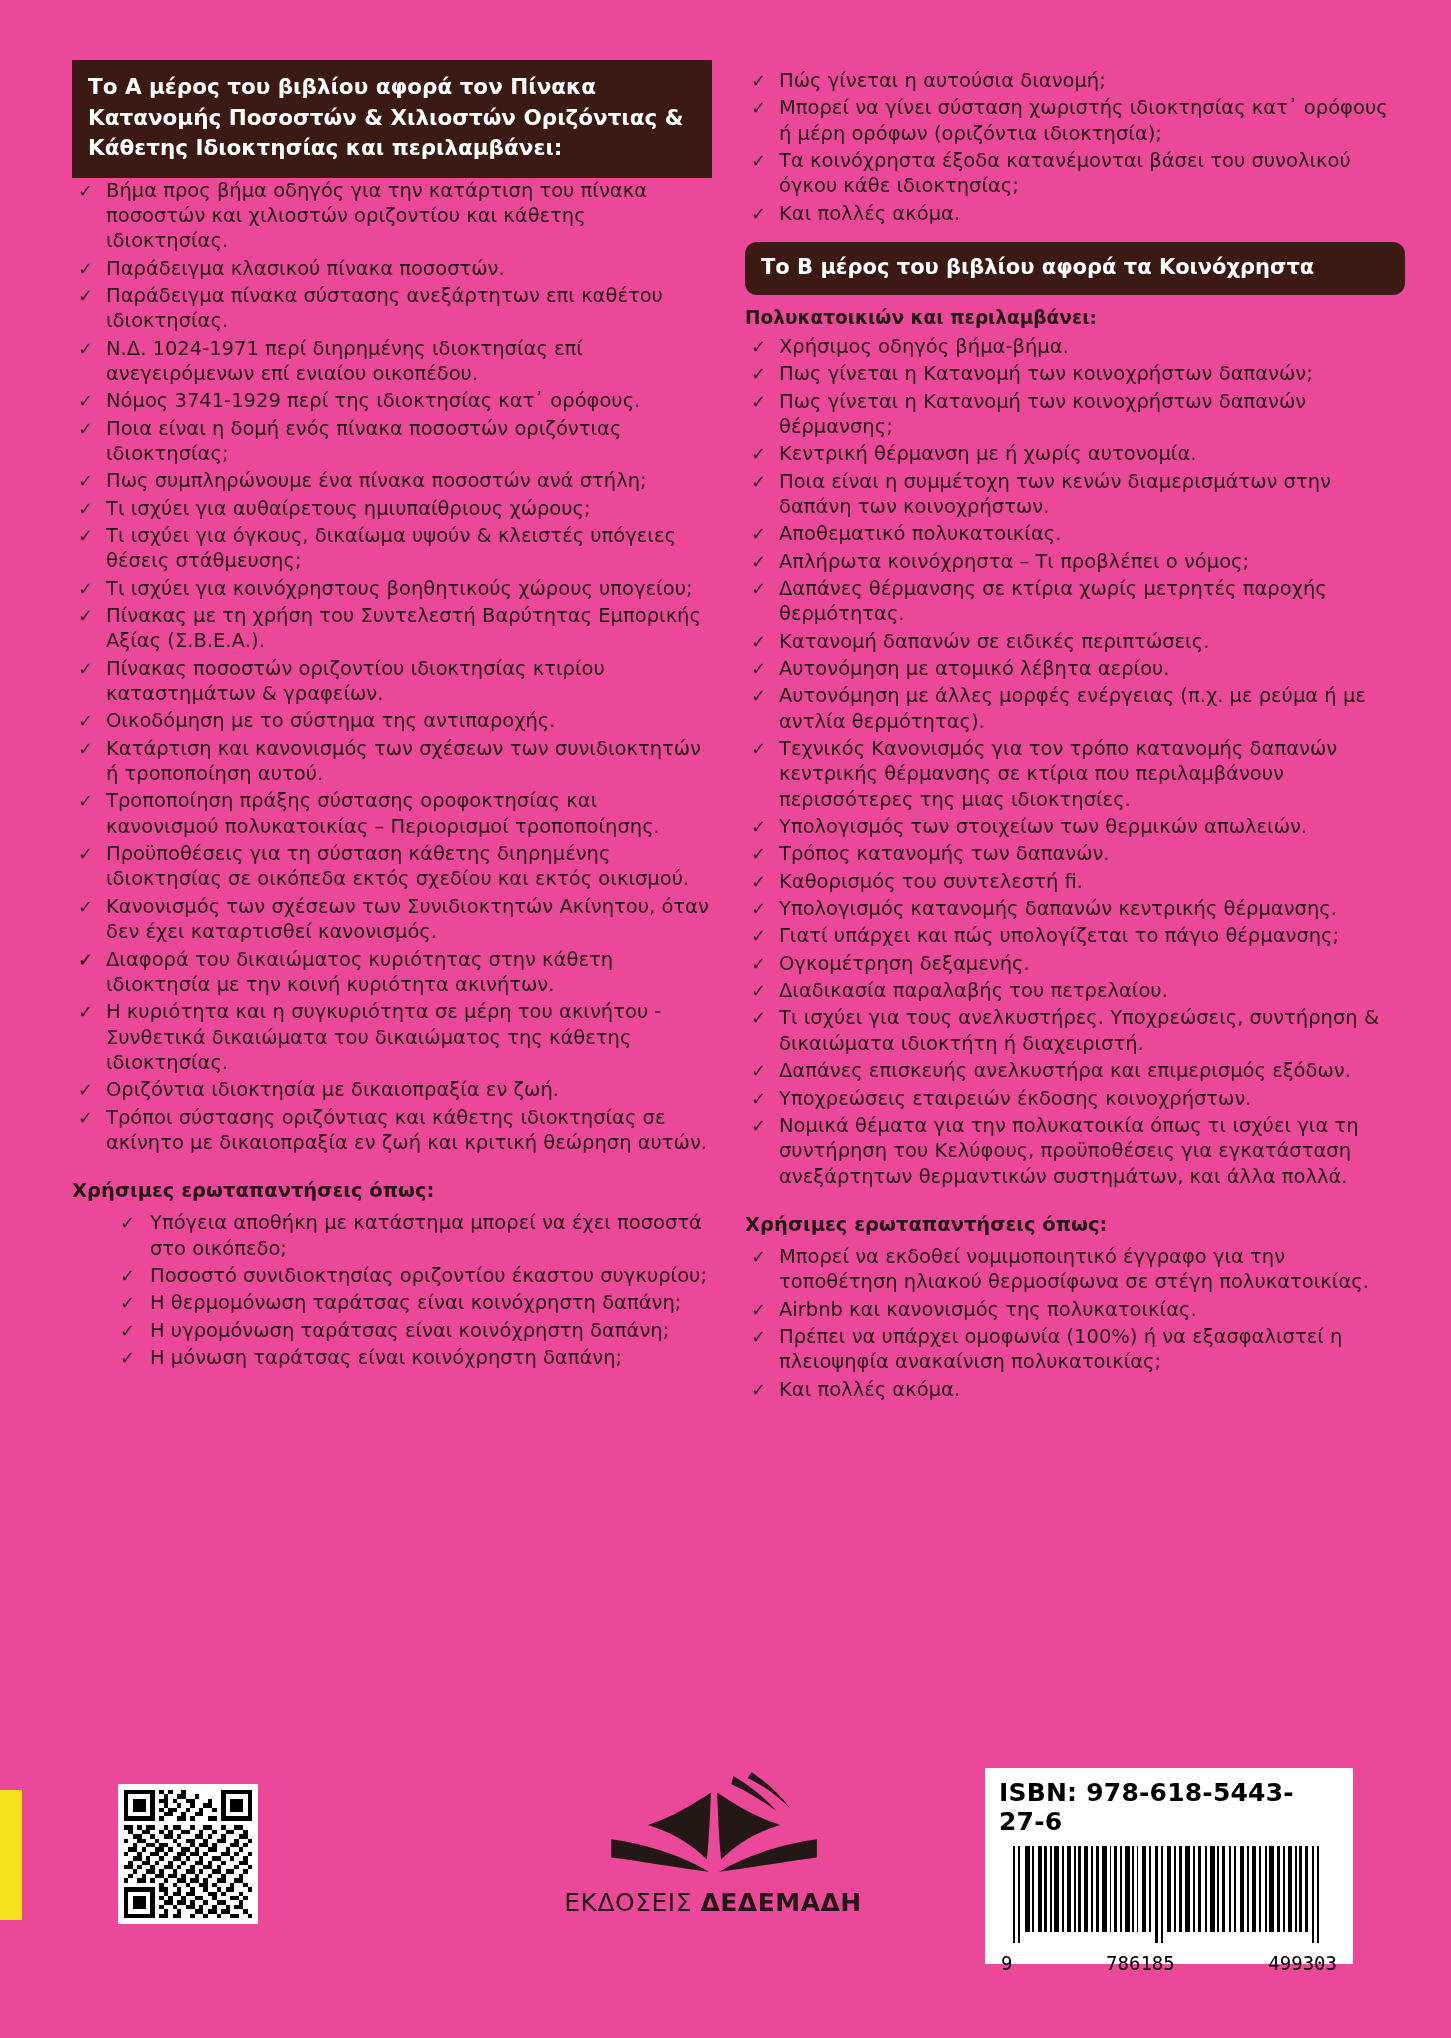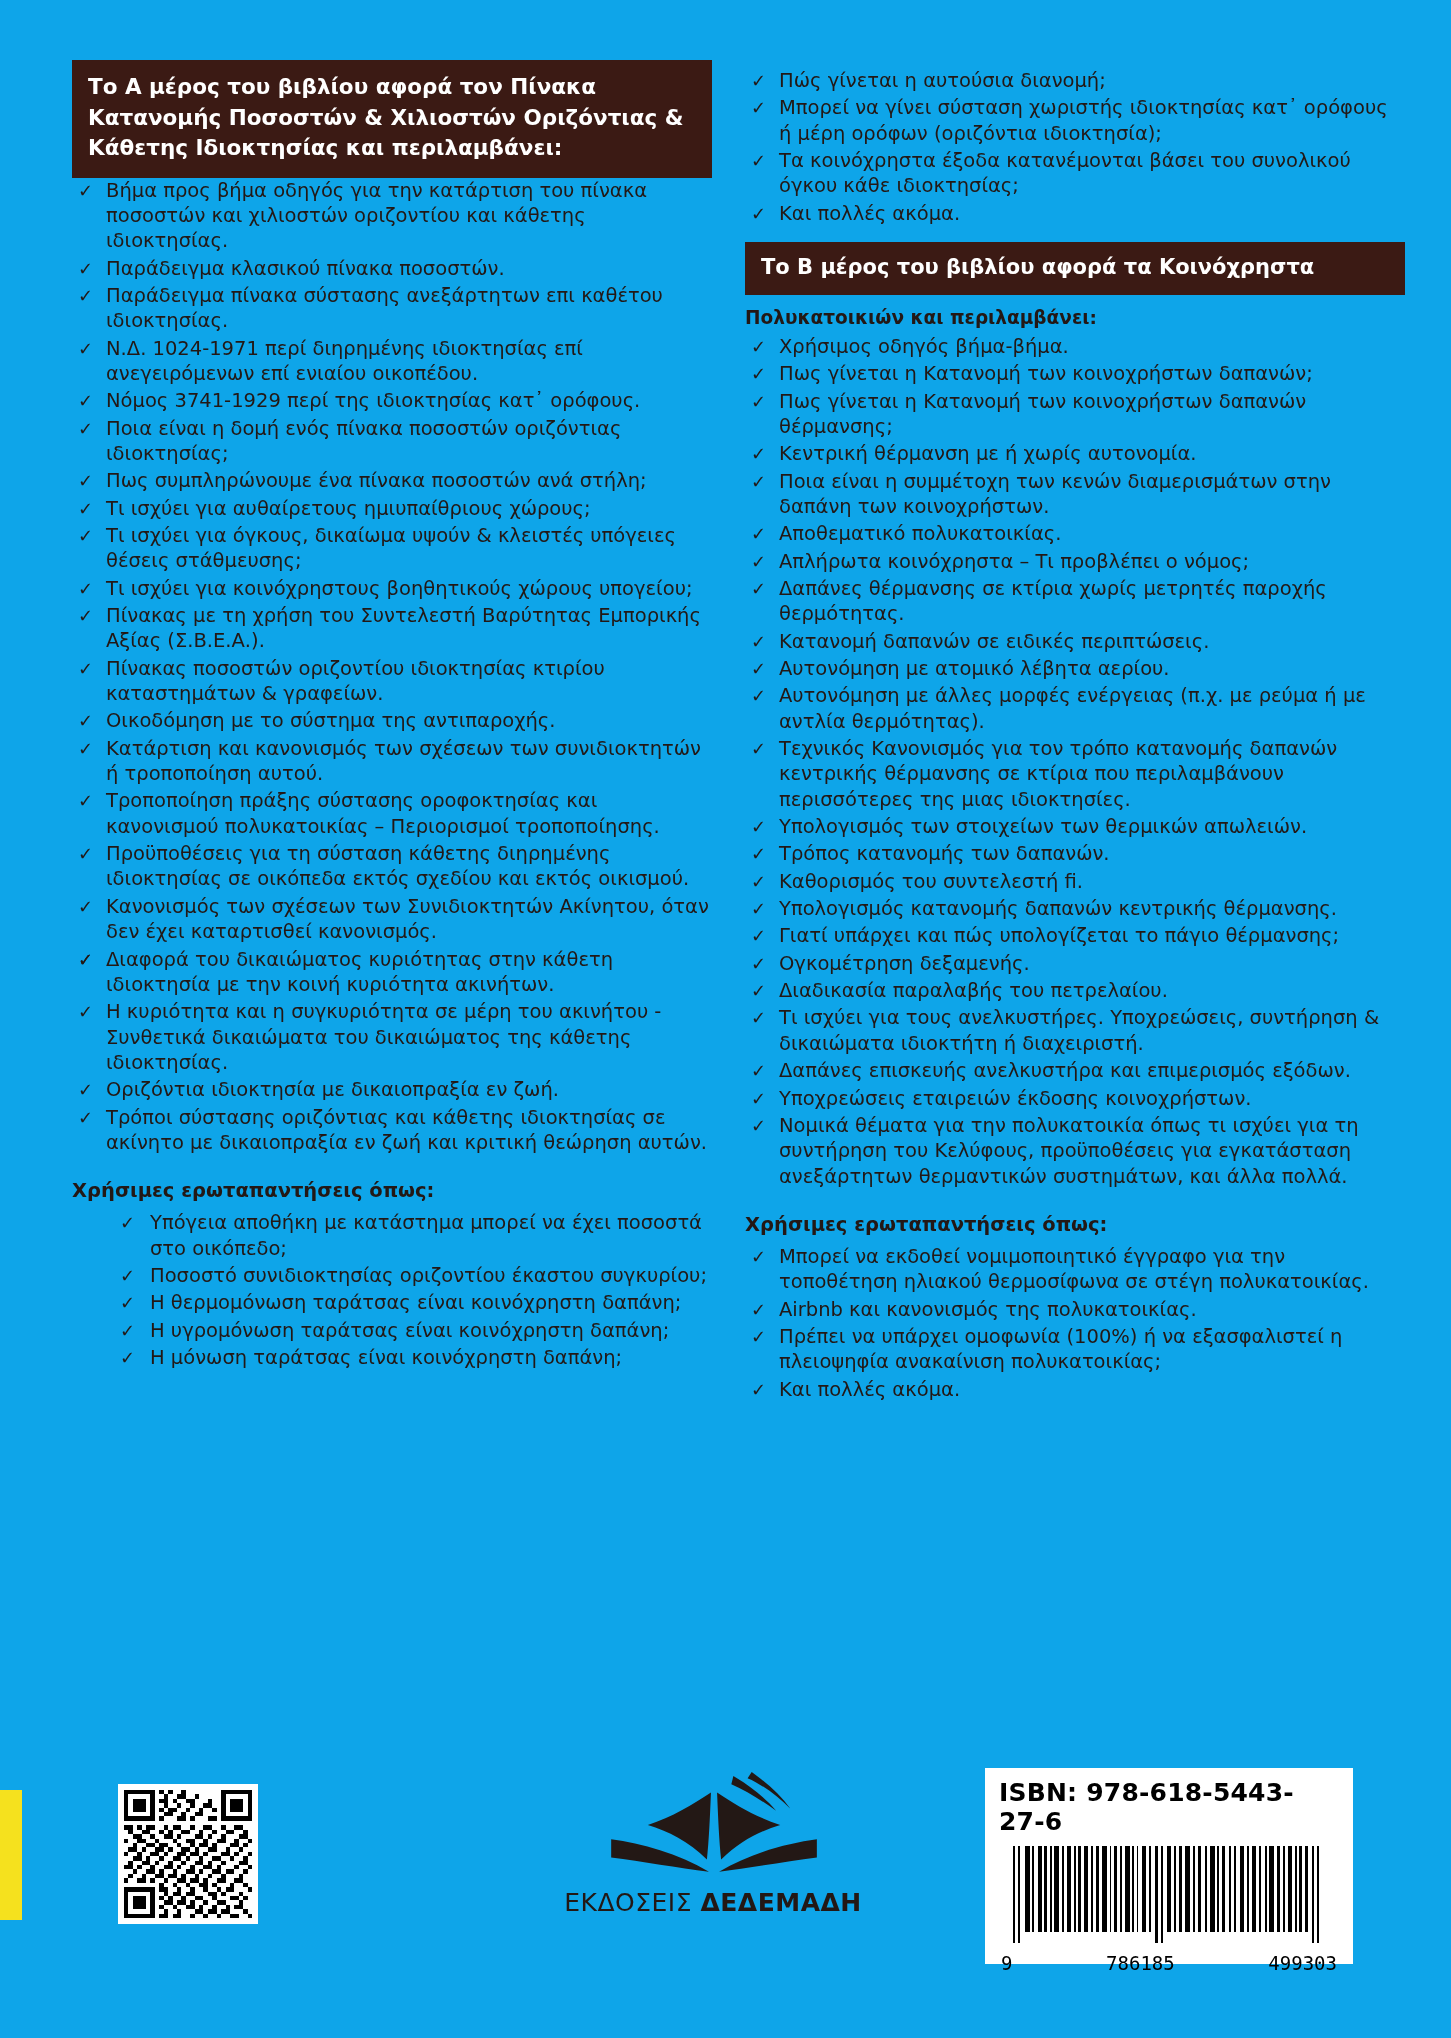--- a/index.html
+++ b/index.html
@@ -11,21 +11,21 @@
     height: 2038px;
     background: #eef1f5;
     font-family: "DejaVu Sans", "Liberation Sans", sans-serif;
     color: #231815;
     position: relative;
     overflow: hidden;
   }
   .page {
     position: absolute;
     inset: 0;
-    background: #0ea5e9;
+    background: #ec4899;
   }
   
   .spine-accent {
     position: absolute;
     left: 0;
     top: 1790px;
     width: 22px;
     height: 130px;
     background: #f5e11e;
   }
@@ -215,21 +215,21 @@
     </div>
 
     <div class="col-right">
       <ul class="checks" style="margin-top:8px;">
         <li><span class="tick">✓</span><span>Πώς γίνεται η αυτούσια διανομή;</span></li>
         <li><span class="tick">✓</span><span>Μπορεί να γίνει σύσταση χωριστής ιδιοκτησίας κατ᾽ ορόφους ή μέρη ορόφων (οριζόντια ιδιοκτησία);</span></li>
         <li><span class="tick">✓</span><span>Τα κοινόχρηστα έξοδα κατανέμονται βάσει του συνολικού όγκου κάθε ιδιοκτησίας;</span></li>
         <li><span class="tick">✓</span><span>Και πολλές ακόμα.</span></li>
       </ul>
 
-      <div class="header-band one-line" style="margin-top:16px;">Το Β μέρος του βιβλίου αφορά τα Κοινόχρηστα</div>
+      <div class="header-band one-line" style="margin-top:16px;border-radius:12px;">Το Β μέρος του βιβλίου αφορά τα Κοινόχρηστα</div>
 
       <div class="subhead tight">Πολυκατοικιών και περιλαμβάνει:</div>
 
       <ul class="checks">
         <li><span class="tick">✓</span><span>Χρήσιμος οδηγός βήμα-βήμα.</span></li>
         <li><span class="tick">✓</span><span>Πως γίνεται η Κατανομή των κοινοχρήστων δαπανών;</span></li>
         <li><span class="tick">✓</span><span>Πως γίνεται η Κατανομή των κοινοχρήστων δαπανών θέρμανσης;</span></li>
         <li><span class="tick">✓</span><span>Κεντρική θέρμανση με ή χωρίς αυτονομία.</span></li>
         <li><span class="tick">✓</span><span>Ποια είναι η συμμέτοχη των κενών διαμερισμάτων στην δαπάνη των κοινοχρήστων.</span></li>
         <li><span class="tick">✓</span><span>Αποθεματικό πολυκατοικίας.</span></li>

